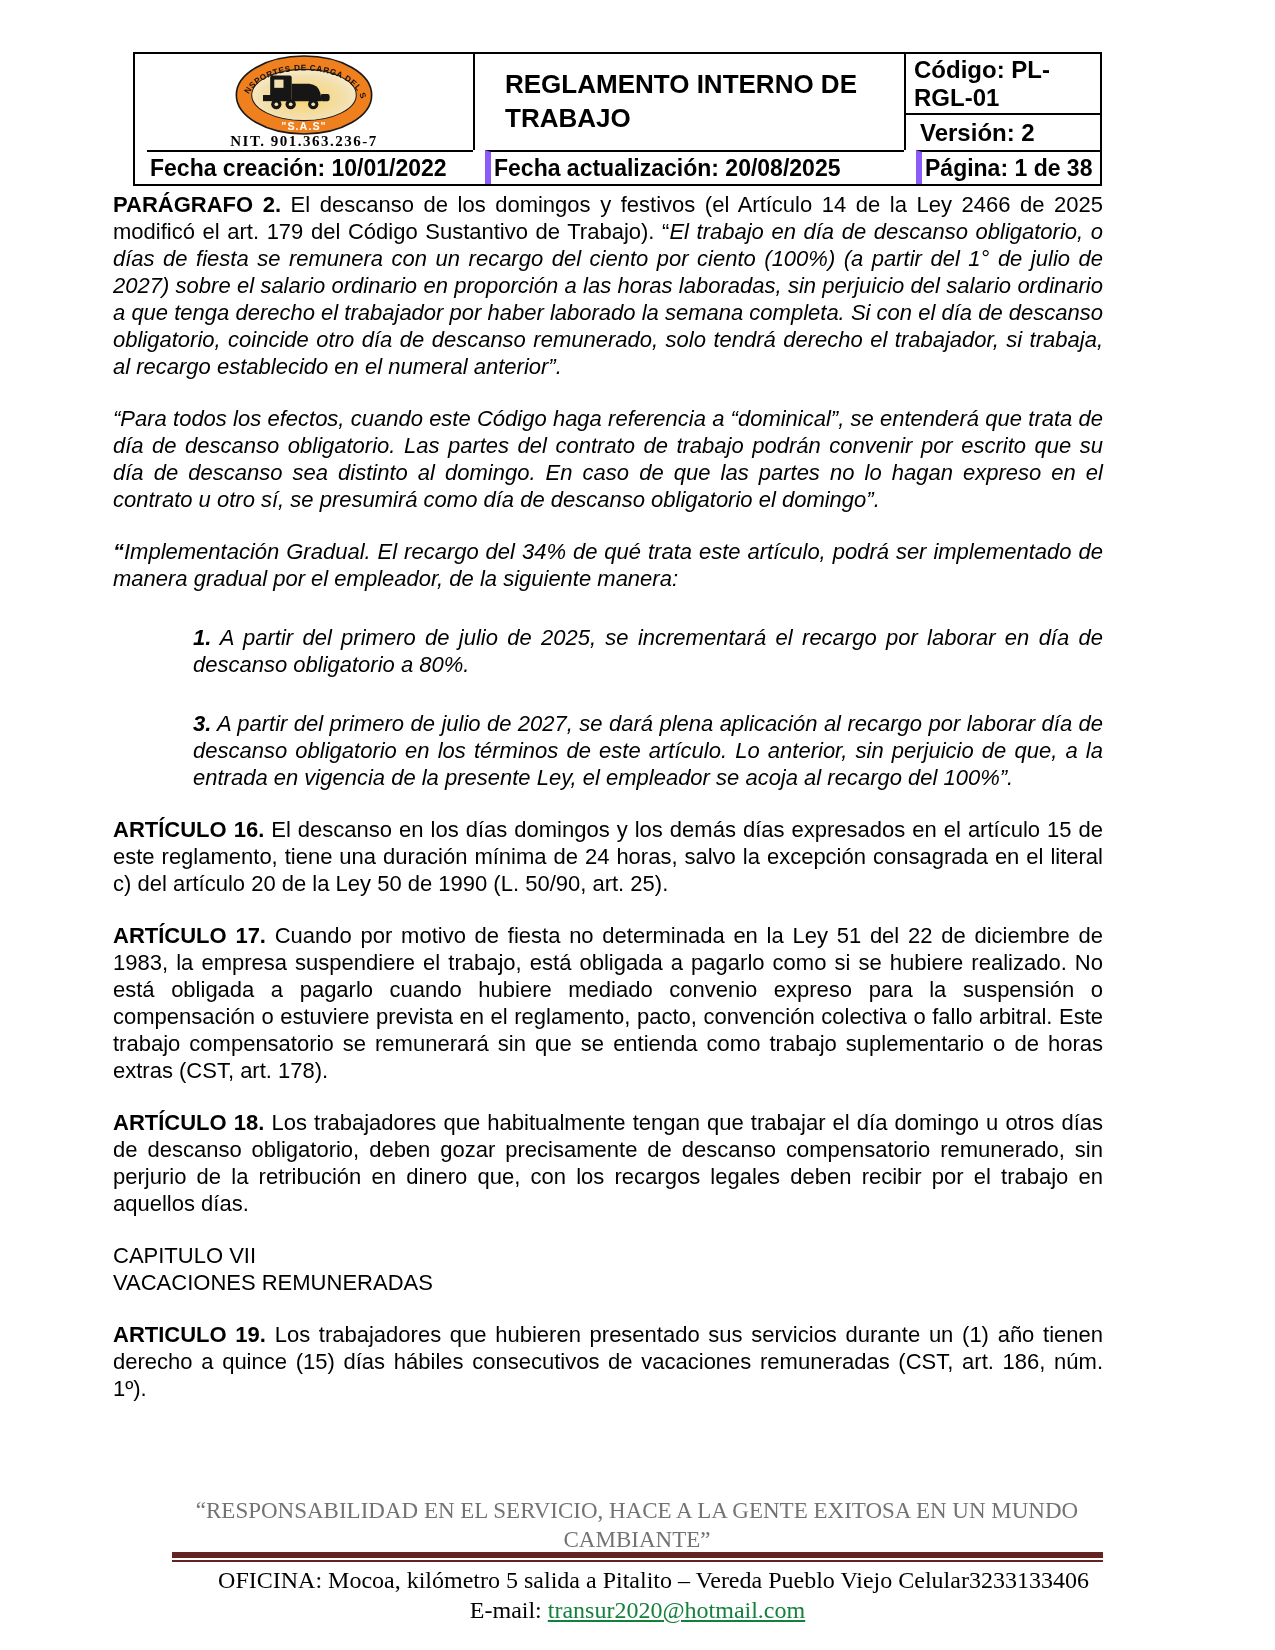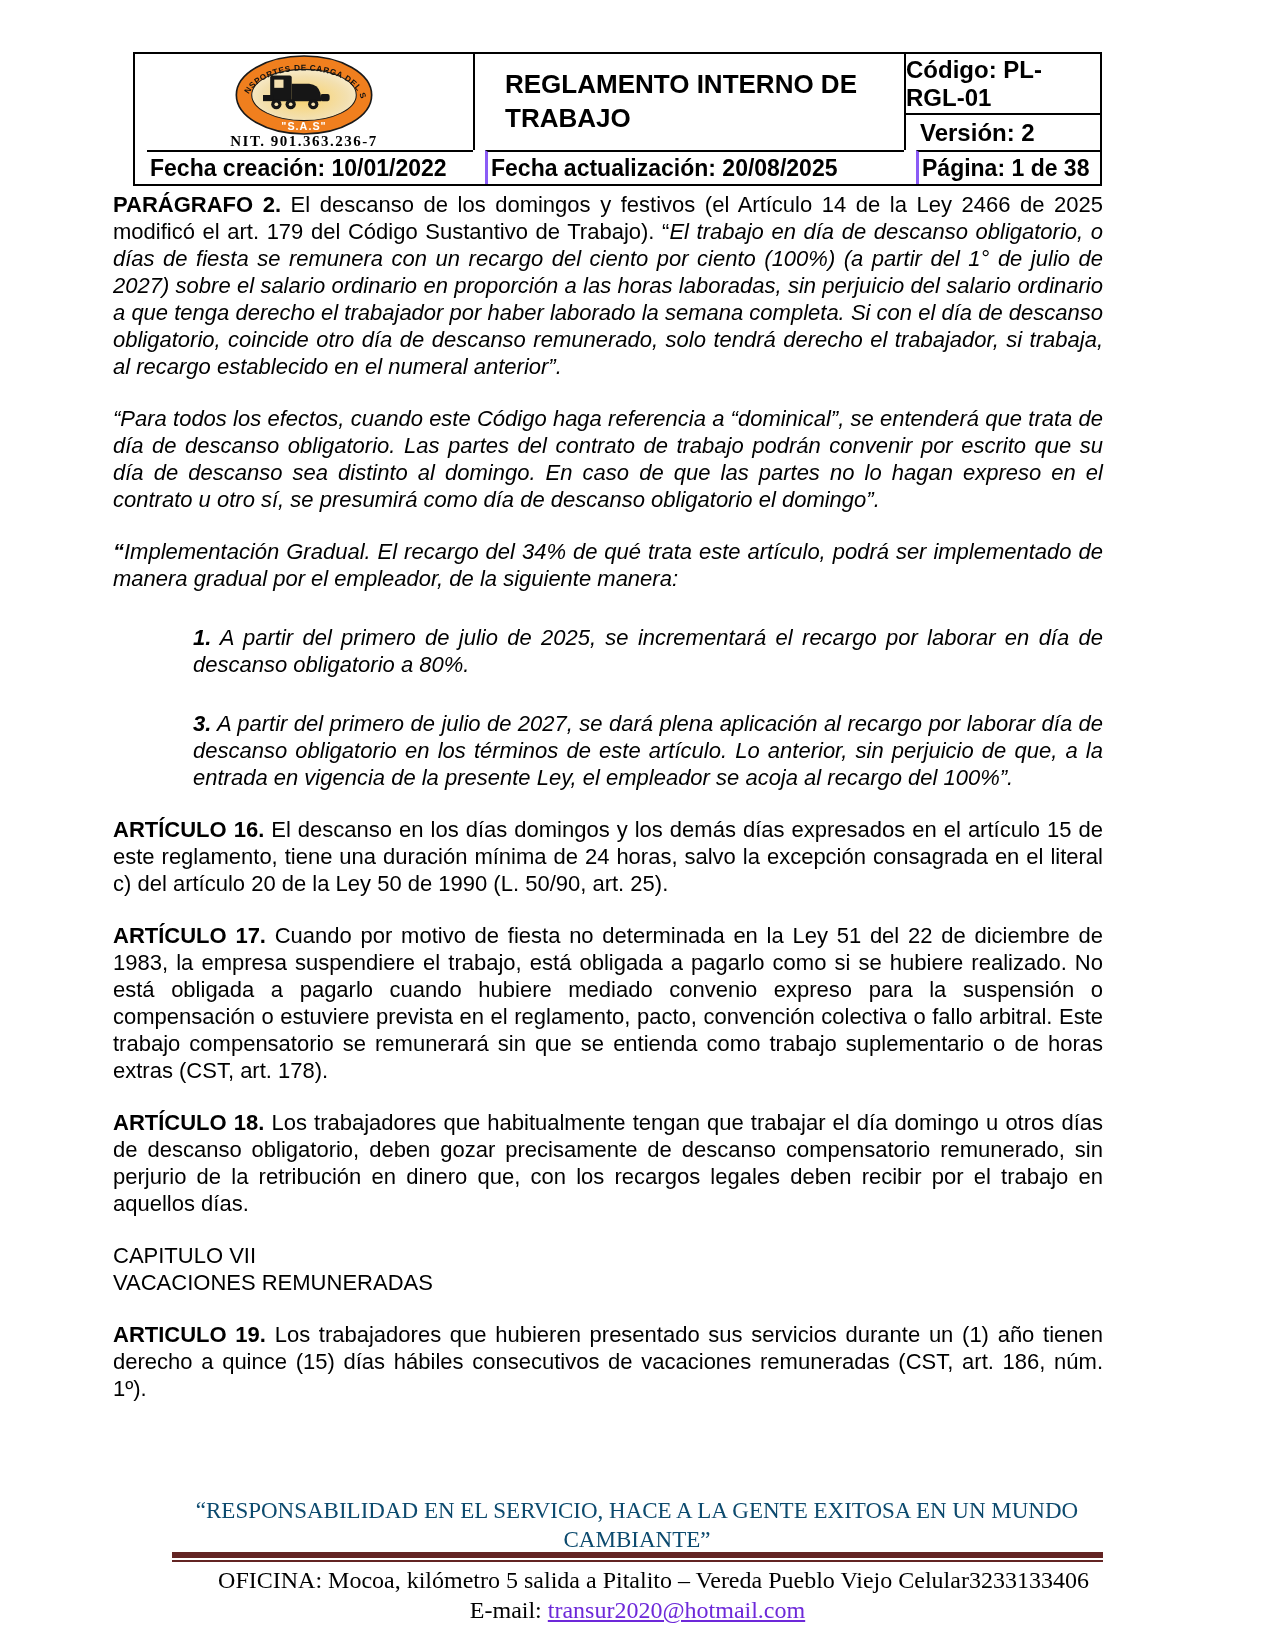--- a/index.html
+++ b/index.html
@@ -20,56 +20,56 @@
   .c-logo { display:flex; flex-direction:column; align-items:center; justify-content:center; }
   .nit {
     font-family:"Liberation Serif", serif; font-size:15px; font-weight:bold;
     letter-spacing:1.5px; margin-top:-3px;
   }
   .c-title {
     border-left:2px solid #000; display:flex; align-items:center; justify-content:center;
     text-align:left; font-size:26px; line-height:1.3; padding:0 30px;
   }
   .c-right { border-left:2px solid #000; display:flex; flex-direction:column; }
-  .c-codigo { height:59px; border-bottom:2px solid #000; display:flex; align-items:center; font-size:24px; }
+  .c-codigo { height:59px; border-bottom:2px solid #000; display:flex; align-items:center; padding-left:8px; font-size:24px; }
   .c-version { flex:1; display:flex; align-items:center; padding-left:14px; font-size:24px; }
   .r2 { border-top:2px solid #000; display:flex; align-items:center; font-size:23px; padding:0 3px; white-space:nowrap;margin-left:12px; }
-  .bl { border-left:3px solid #8b5cf6; }
+  .bl { border-left:6px solid #8b5cf6; }
 
   
   .doc {
     position:absolute; left:113px; top:191px; width:990px;
     font-size:22px; line-height:27px; text-align:justify;
   }
   .doc p { margin:0 0 25px 0; }
   .lead { font-weight:bold; }
   .it { font-style:italic; }
   .bit { font-weight:bold; font-style:italic; }
   .lista { margin-left:80px; }
   .lista p { margin-bottom:25px;margin-top:32px; }
   .chapter { text-align:center; font-weight:bold; }
 
   
   .slogan {
     position:absolute; top:1496px; left:137px; width:1000px; text-align:center;
     font-family:"Liberation Serif", serif; font-size:23px; line-height:29px;
-    color:#0c4a6e;
+    color:#737373;
   }
   .rule { position:absolute; top:1552px; left:172px; width:931px; }
   .rule-thick { height:6px; background:#632423; }
   .rule-thin  { height:2px; background:#632423; margin-top:2px; }
   .oficina {
     position:absolute; top:1566px; left:16px; width:1275px; text-align:center;
     font-family:"Liberation Serif", serif; font-size:24px; line-height:28px;
   }
   .email-line {
     position:absolute; top:1596px; left:0; width:1275px; text-align:center;
     font-family:"Liberation Serif", serif; font-size:24px; line-height:28px;
   }
-  .email-link { color:#6d28d9; text-decoration:underline; }
+  .email-link { color:#15803d; text-decoration:underline; }
 </style>
 </head>
 <body>
 
 <div class="page">
 
   <div class="hdr">
 
     <div class="c-logo">
       <svg width="148" height="82" viewBox="0 0 140 80">

